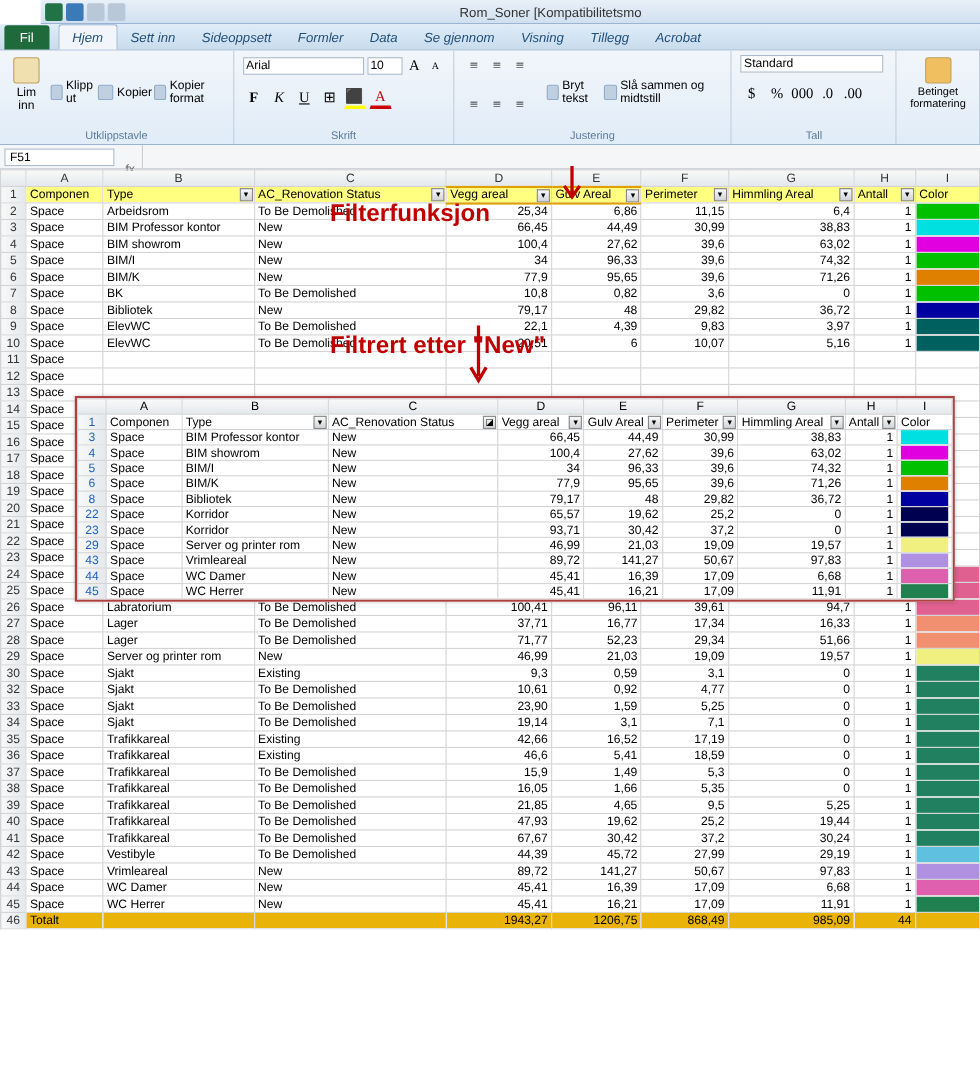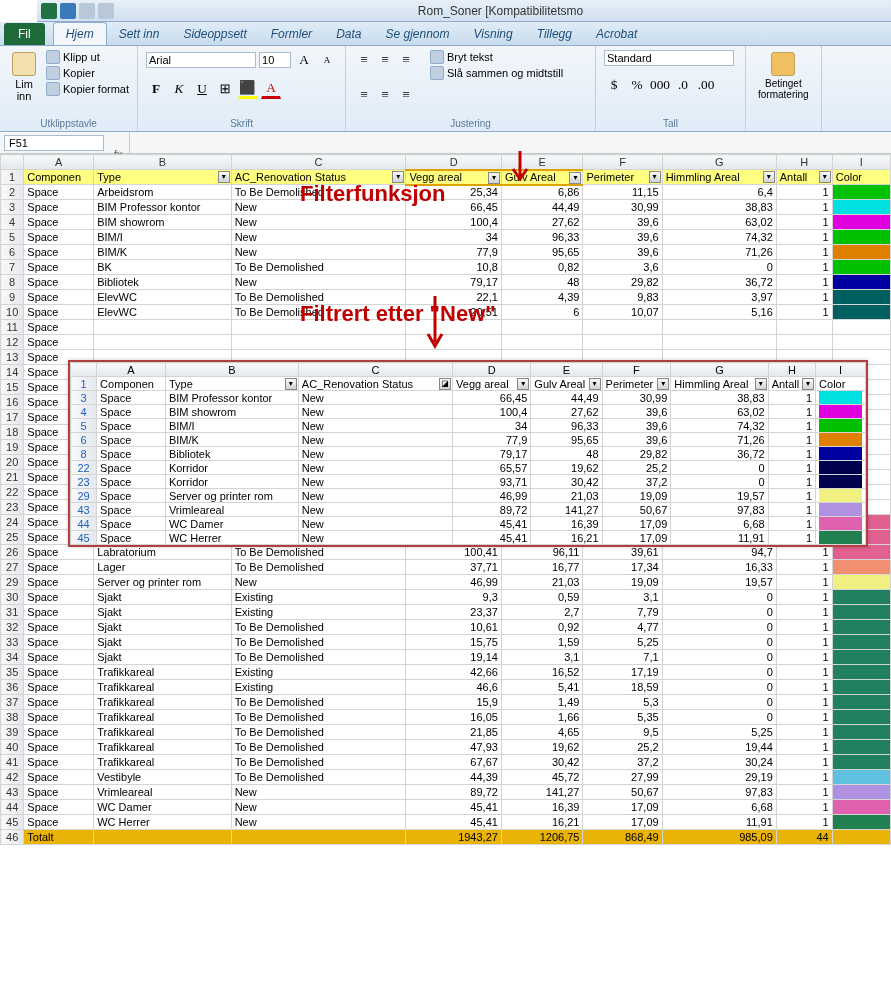--- a/index.html
+++ b/index.html
@@ -19,21 +19,21 @@
   .rtab { padding: 4px 12px; font-size: 12px; color: #1f4e79; cursor: pointer; font-style: italic; }
   .rtab.active { background: #f2f6fa; border: 1px solid #8faccc; border-bottom: none; border-radius: 3px 3px 0 0; }
   
   
   .ribbon { background: linear-gradient(#f2f6fa,#e0ecf8); height: 86px; display: flex; border-bottom: 1px solid #8faccc; }
   .rgroup { border-right: 1px solid #c0d0e0; padding: 4px 8px 0 8px; display: flex; flex-direction: column; justify-content: space-between; }
   .rgroup-label { text-align: center; font-size: 10px; color: #5a7a9a; padding-bottom: 2px; }
   .rgroup-body { flex: 1; display: flex; gap: 6px; }
   .big-btn { display: flex; flex-direction: column; align-items: center; gap: 2px; padding: 2px 4px; cursor: pointer; }
   .big-btn .ico { width: 24px; height: 24px; background: #f0e0b0; border: 1px solid #c0a060; border-radius: 3px; }
-  .small-cmds { display: flex; flex-direction: column; gap: 2px; font-size: 11px; }
+  .small-cmds { display: flex; flex-direction: row; gap: 2px; font-size: 11px; }
   .small-cmds span { cursor: pointer; display: flex; align-items: center; gap: 3px; }
   .mini-ico { width: 14px; height: 14px; display: inline-block; background: #c0d0e0; border: 1px solid #8faccc; border-radius: 2px; }
   .font-row { display: flex; gap: 3px; align-items: center; margin-bottom: 3px; }
   .font-select { border: 1px solid #abc; font-size: 11px; padding: 1px 2px; background: #fff; }
   .fmt-btn { width: 20px; height: 20px; border: 1px solid transparent; background: transparent; cursor: pointer; font-family: "Times New Roman"; display: inline-flex; align-items: center; justify-content: center; }
   .align-grid { display: grid; grid-template-columns: repeat(3,20px); gap: 1px; }
   
   
   .formula-bar { height: 22px; display: flex; align-items: center; border-bottom: 1px solid #c0c8d0; background: #f4f6f8; }
   .name-box { width: 100px; border: 1px solid #abc; background: #fff; padding: 1px 4px; margin: 0 4px; font-size: 11px; }
@@ -578,20 +578,34 @@
           <td class="num">37,71</td>
           <td class="num">16,77</td>
           <td class="num">17,34</td>
           <td class="num">16,33</td>
           <td class="num">1</td>
           <td class="color-cell">
             <span class="color-swatch" style="background:#f09070"></span>
           </td>
         </tr>
         <tr>
+          <td class="rowhdr">28</td>
+          <td class="">Space</td>
+          <td class="">Lager</td>
+          <td class="">To Be Demolished</td>
+          <td class="num">71,77</td>
+          <td class="num">52,23</td>
+          <td class="num">29,34</td>
+          <td class="num">51,66</td>
+          <td class="num">1</td>
+          <td class="color-cell">
+            <span class="color-swatch" style="background:#f09070"></span>
+          </td>
+        </tr>
+        <tr>
           <td class="rowhdr">29</td>
           <td class="">Space</td>
           <td class="">Server og printer rom</td>
           <td class="">New</td>
           <td class="num">46,99</td>
           <td class="num">21,03</td>
           <td class="num">19,09</td>
           <td class="num">19,57</td>
           <td class="num">1</td>
           <td class="color-cell">
@@ -606,53 +620,39 @@
           <td class="num">9,3</td>
           <td class="num">0,59</td>
           <td class="num">3,1</td>
           <td class="num">0</td>
           <td class="num">1</td>
           <td class="color-cell">
             <span class="color-swatch" style="background:#208060"></span>
           </td>
         </tr>
         <tr>
-          <td class="rowhdr">31</td>
-          <td class="">Space</td>
-          <td class="">Sjakt</td>
-          <td class="">Existing</td>
-          <td class="num">23,37</td>
-          <td class="num">2,7</td>
-          <td class="num">7,79</td>
-          <td class="num">0</td>
-          <td class="num">1</td>
-          <td class="color-cell">
-            <span class="color-swatch" style="background:#208060"></span>
-          </td>
-        </tr>
-        <tr>
           <td class="rowhdr">32</td>
           <td class="">Space</td>
           <td class="">Sjakt</td>
           <td class="">To Be Demolished</td>
           <td class="num">10,61</td>
           <td class="num">0,92</td>
           <td class="num">4,77</td>
           <td class="num">0</td>
           <td class="num">1</td>
           <td class="color-cell">
             <span class="color-swatch" style="background:#208060"></span>
           </td>
         </tr>
         <tr>
           <td class="rowhdr">33</td>
           <td class="">Space</td>
           <td class="">Sjakt</td>
           <td class="">To Be Demolished</td>
-          <td class="num">15,75</td>
+          <td class="num">23,90</td>
           <td class="num">1,59</td>
           <td class="num">5,25</td>
           <td class="num">0</td>
           <td class="num">1</td>
           <td class="color-cell">
             <span class="color-swatch" style="background:#208060"></span>
           </td>
         </tr>
         <tr>
           <td class="rowhdr">34</td>

